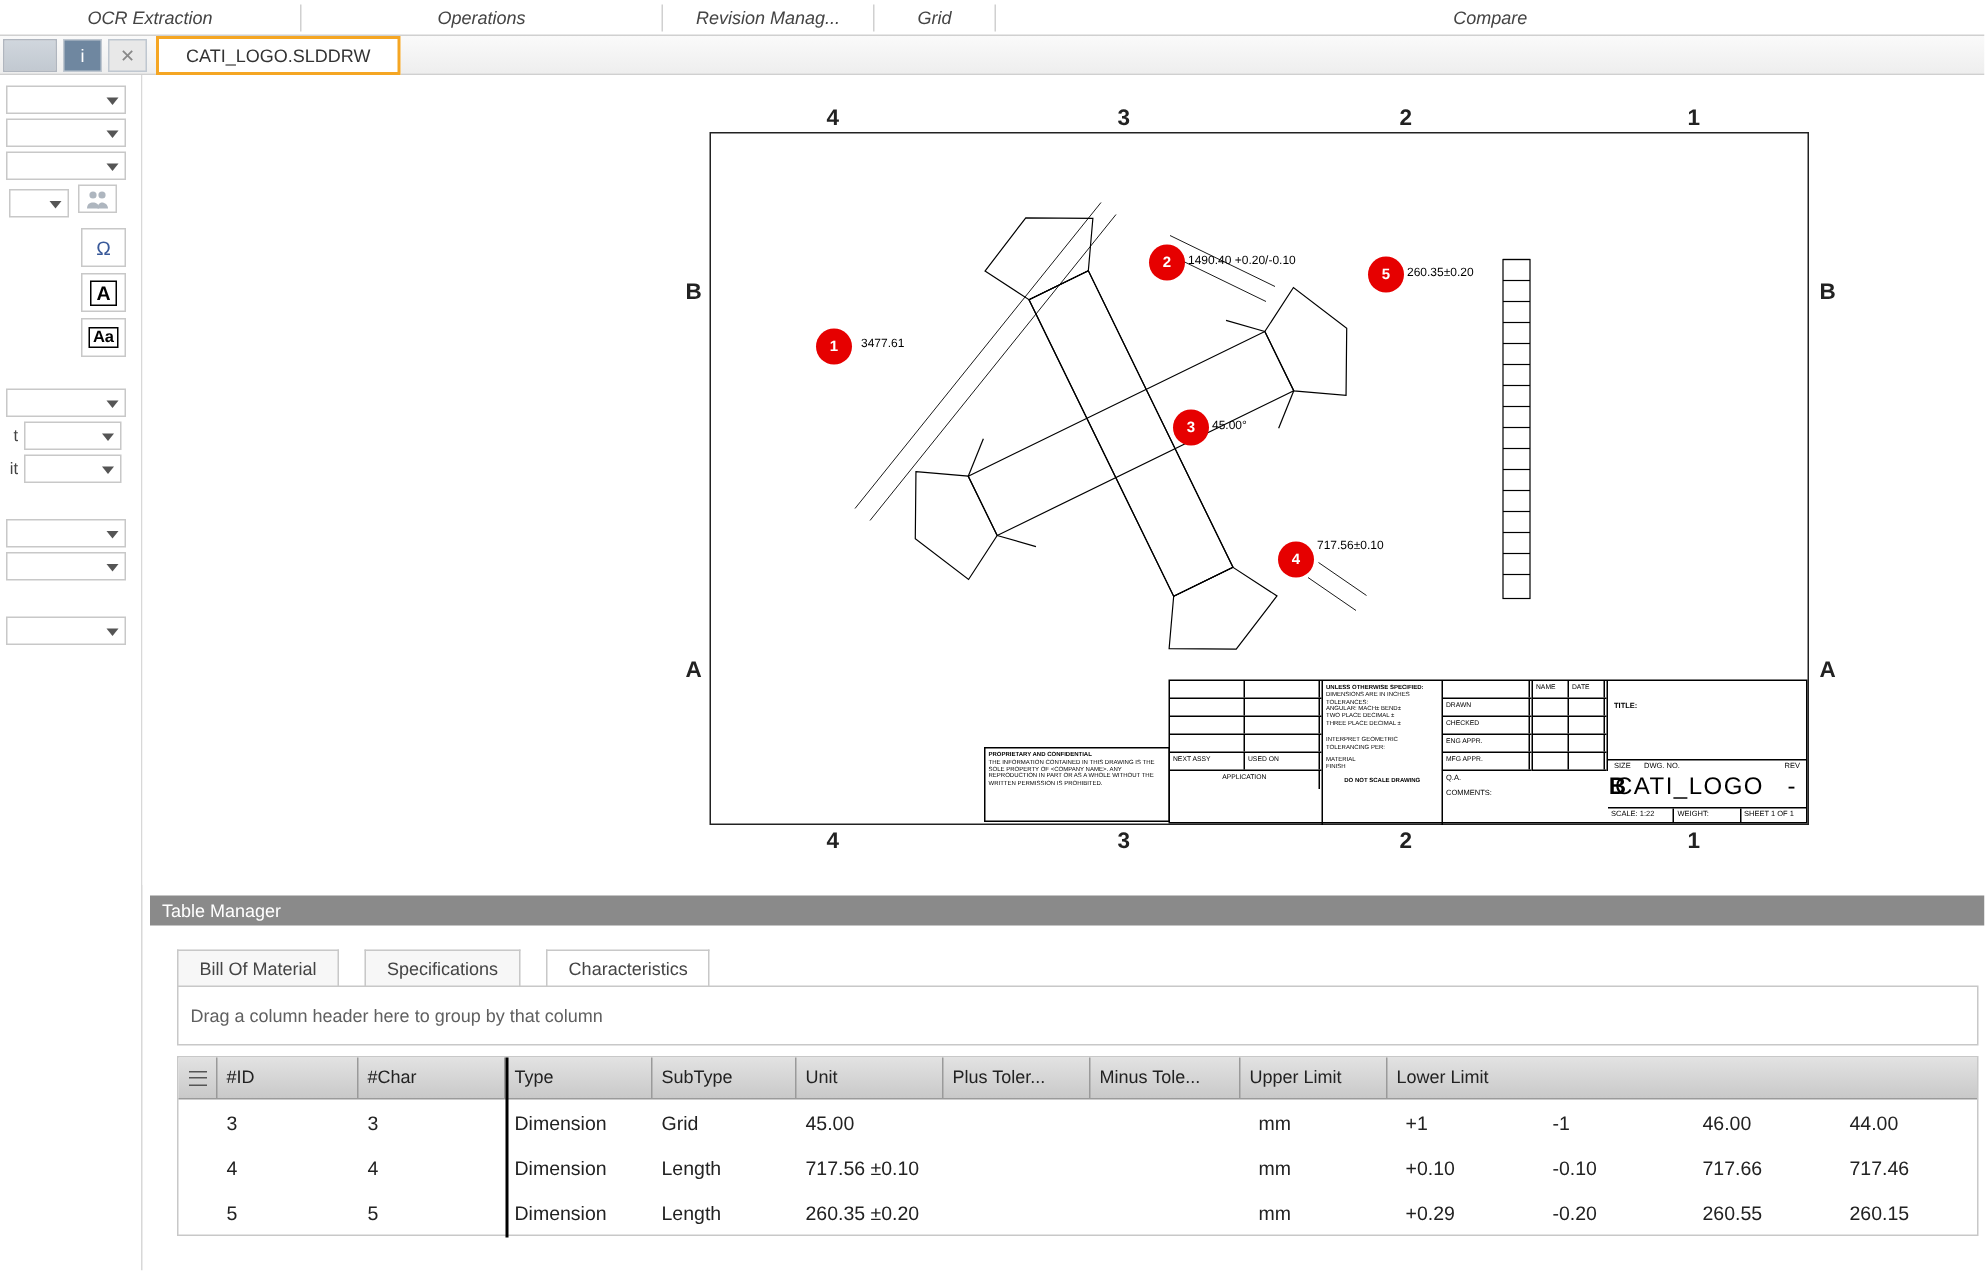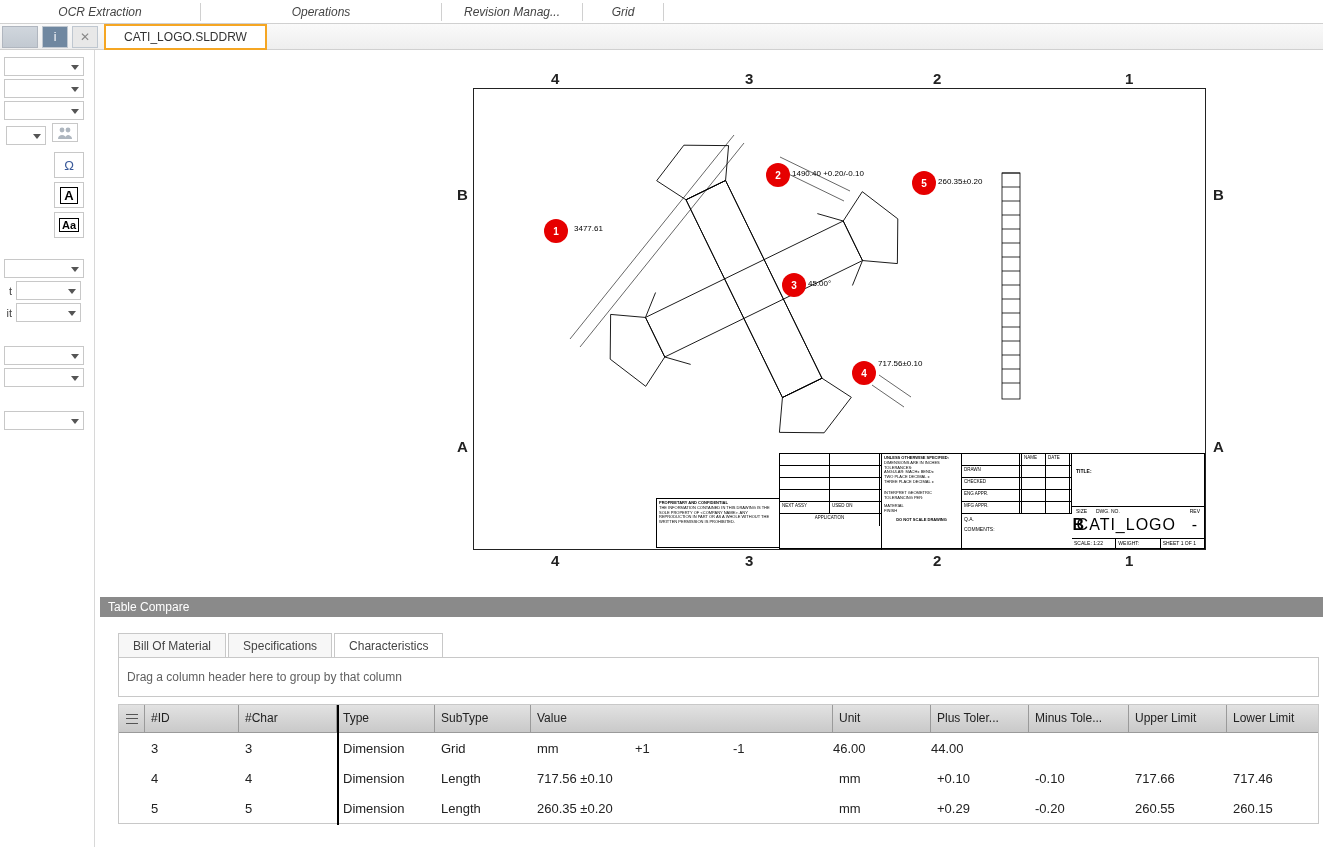--- a/index.html
+++ b/index.html
@@ -87,21 +87,21 @@
 .tb-cell{border-right:1px solid #000;padding:1px 2px;overflow:hidden}
 .tb-big{position:absolute;right:2px;bottom:14px;font-size:16px;font-weight:normal;letter-spacing:1px}
 .tb-btext{position:absolute;right:120px;bottom:14px;font-size:16px;font-weight:bold}
 .tb-small{position:absolute;font-size:5px}
 
 .table-manager-hdr{
   position:absolute;top:597px;left:100px;right:0;height:20px;
   background:#8a8a8a;color:#fff;font-size:12px;padding:3px 8px;
 }
 .tab-strip{
-  position:absolute;top:633px;left:118px;display:flex;
+  position:absolute;top:633px;left:118px;display:flex;gap:15px;
 }
 .ts-tab{
   padding:5px 14px;border:1px solid #c8c8c8;border-bottom:none;
   background:#f7f7f7;color:#444;font-size:12px;margin-right:2px;
 }
 .ts-tab.active{background:#fff}
 .group-bar{
   position:absolute;top:657px;left:118px;right:4px;height:40px;
   border:1px solid #c8c8c8;padding:12px 8px;color:#606060;font-size:12px;
 }
@@ -123,20 +123,21 @@
 
 <div class="ribbon-tabs">
   <div class="rt-item" style="width:200px">OCR Extraction</div>
   <div class="rt-sep"></div>
   <div class="rt-item" style="width:240px">Operations</div>
   <div class="rt-sep"></div>
   <div class="rt-item" style="width:140px">Revision Manag...</div>
   <div class="rt-sep"></div>
   <div class="rt-item" style="width:80px">Grid</div>
   <div class="rt-sep"></div>
+  <div class="rt-item" style="flex:1">Compare</div>
 </div>
 
 <div class="toolbar-row">
   <div style="width:36px;height:22px;background:linear-gradient(#d0d6dd,#c2c9d1);border:1px solid #b0b6bf;margin-left:2px"></div>
   <div class="tb-icon">i</div>
   <div class="tb-icon x">✕</div>
   <div class="active-tab">CATI_LOGO.SLDDRW</div>
 </div>
 
 <div class="left-panel">
@@ -348,21 +349,21 @@
       <div class="tb-big" style="right:6px">-</div>
       <div style="position:absolute;left:292px;bottom:0;right:0;height:10px;border-top:1px solid #000;display:flex;font-size:5px">
         <div style="flex:1;padding:1px 2px;border-right:1px solid #000">SCALE: 1:22</div>
         <div style="flex:1;padding:1px 2px;border-right:1px solid #000">WEIGHT:</div>
         <div style="flex:1;padding:1px 2px">SHEET 1 OF 1</div>
       </div>
     </div>
   </div>
 </div>
 
-<div class="table-manager-hdr">Table Compare</div>
+<div class="table-manager-hdr">Table Manager</div>
 
 <div class="tab-strip">
   <div class="ts-tab">Bill Of Material</div>
   <div class="ts-tab">Specifications</div>
   <div class="ts-tab active">Characteristics</div>
 </div>
 
 <div class="group-bar">Drag a column header here to group by that column</div>
 
 <div class="grid">
@@ -371,35 +372,35 @@
         <div class="handle-lines">
           <span></span>
           <span></span>
           <span></span>
         </div>
       </div>
     <div class="gh" style="width:94px">#ID</div>
     <div class="gh" style="width:98px">#Char</div>
     <div class="gh" style="width:98px">Type</div>
     <div class="gh" style="width:96px">SubType</div>
-    <div class="gh" style="width:302px">Value</div>
     <div class="gh" style="width:98px">Unit</div>
     <div class="gh" style="width:98px">Plus Toler...</div>
     <div class="gh" style="width:100px">Minus Tole...</div>
     <div class="gh" style="width:98px">Upper Limit</div>
     <div class="gh" style="flex:1;border-right:none">Lower Limit</div>
   </div>
   <div class="vsep" style="left:218px;top:0"></div>
 
   <div class="grid-body-row">
     <div class="gc" style="width:26px"></div>
     <div class="gc" style="width:94px">3</div>
     <div class="gc" style="width:98px">3</div>
     <div class="gc" style="width:98px">Dimension</div>
     <div class="gc" style="width:96px">Grid</div>
+    <div class="gc" style="width:302px">45.00</div>
     <div class="gc" style="width:98px">mm</div>
     <div class="gc" style="width:98px">+1</div>
     <div class="gc" style="width:100px">-1</div>
     <div class="gc" style="width:98px">46.00</div>
     <div class="gc" style="flex:1">44.00</div>
   </div>
   <div class="grid-body-row">
     <div class="gc" style="width:26px"></div>
     <div class="gc" style="width:94px">4</div>
     <div class="gc" style="width:98px">4</div>

